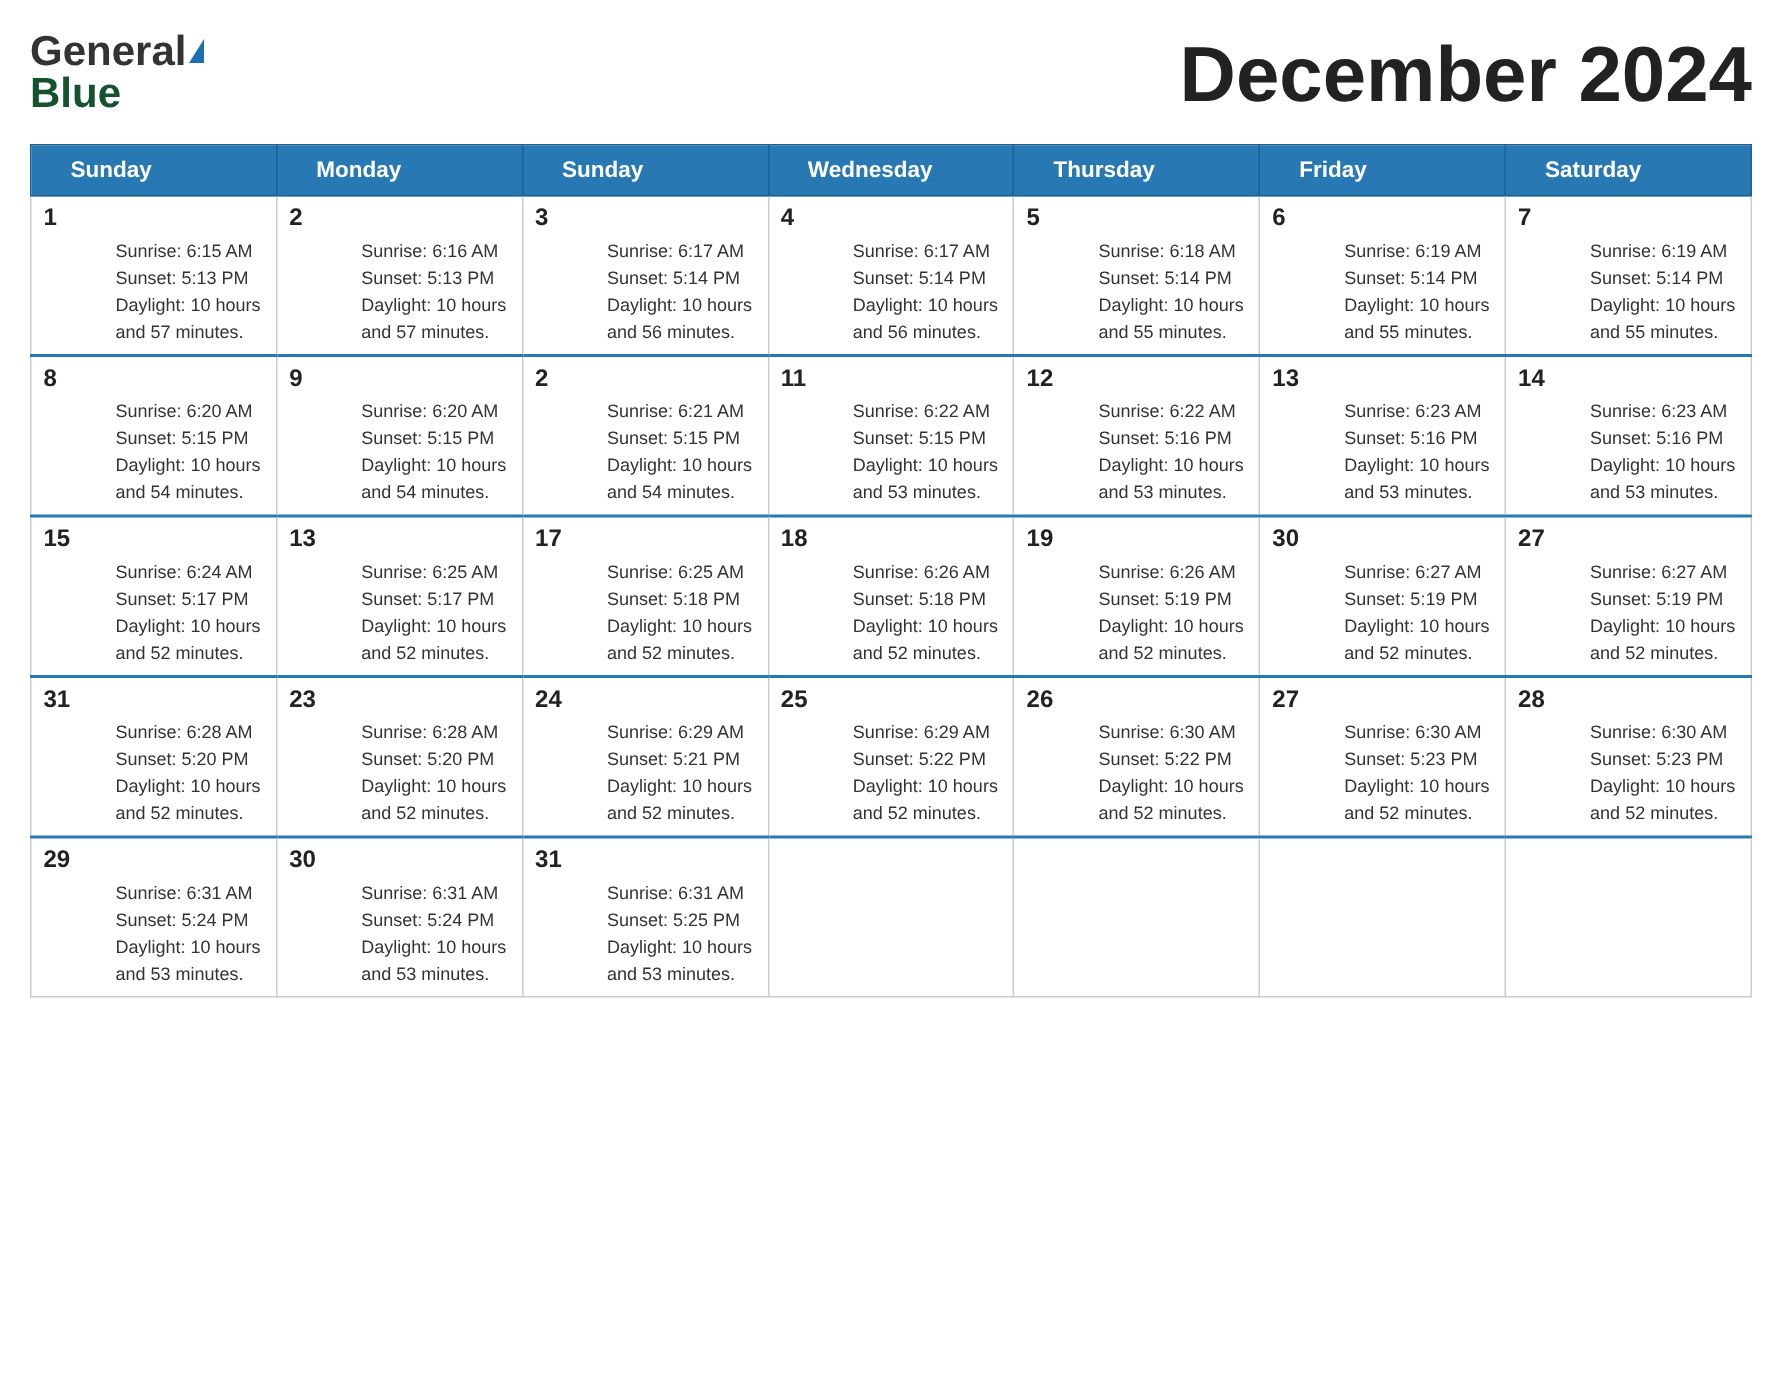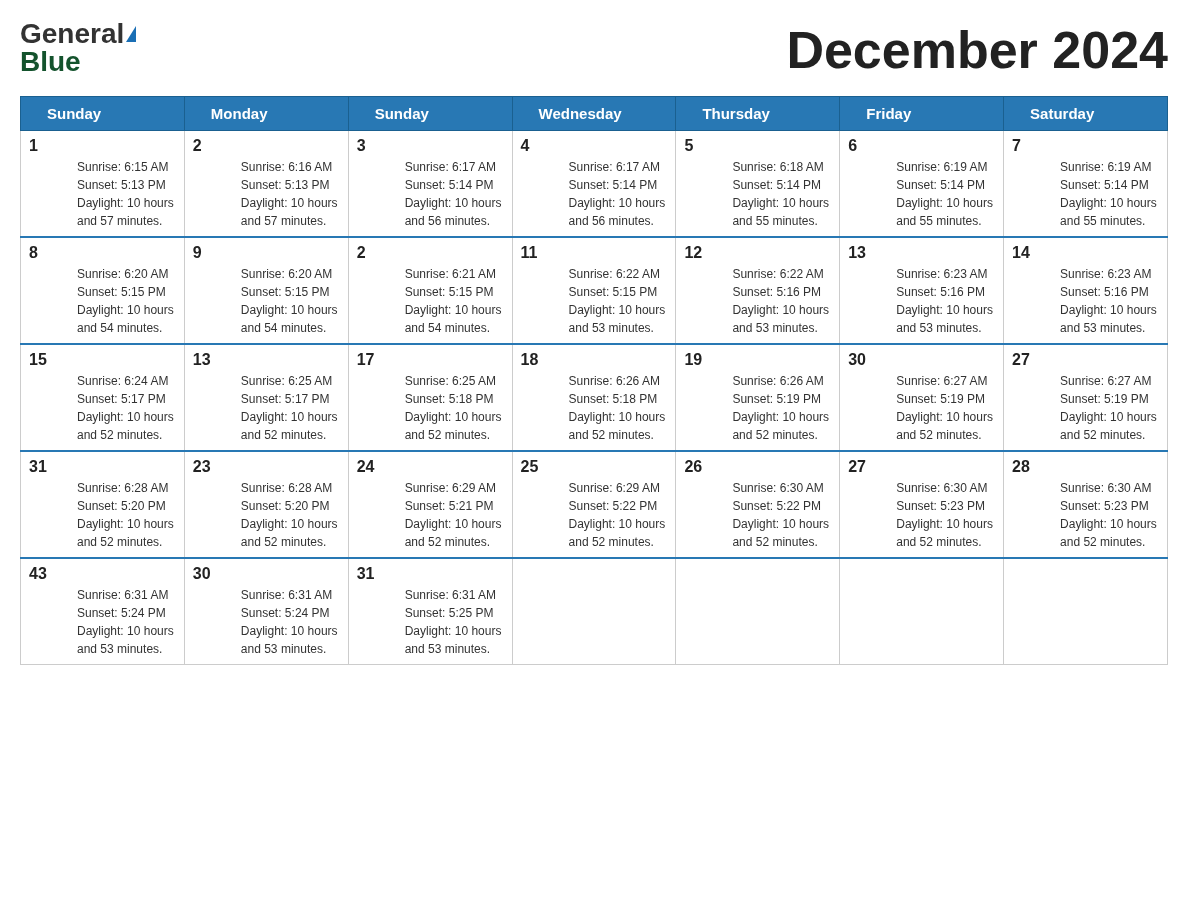--- a/index.html
+++ b/index.html
@@ -249,21 +249,21 @@
           <span class="day-number">27</span>
 <div class="day-info">Sunrise: 6:30 AM<br>Sunset: 5:23 PM<br>Daylight: 10 hours<br>and 52 minutes.</div>
         </td>
         <td>
           <span class="day-number">28</span>
 <div class="day-info">Sunrise: 6:30 AM<br>Sunset: 5:23 PM<br>Daylight: 10 hours<br>and 52 minutes.</div>
         </td>
       </tr>
       <tr class="week-row">
         <td>
-          <span class="day-number">43</span>
+          <span class="day-number">29</span>
 <div class="day-info">Sunrise: 6:31 AM<br>Sunset: 5:24 PM<br>Daylight: 10 hours<br>and 53 minutes.</div>
         </td>
         <td>
           <span class="day-number">30</span>
 <div class="day-info">Sunrise: 6:31 AM<br>Sunset: 5:24 PM<br>Daylight: 10 hours<br>and 53 minutes.</div>
         </td>
         <td>
           <span class="day-number">31</span>
 <div class="day-info">Sunrise: 6:31 AM<br>Sunset: 5:25 PM<br>Daylight: 10 hours<br>and 53 minutes.</div>
         </td>

